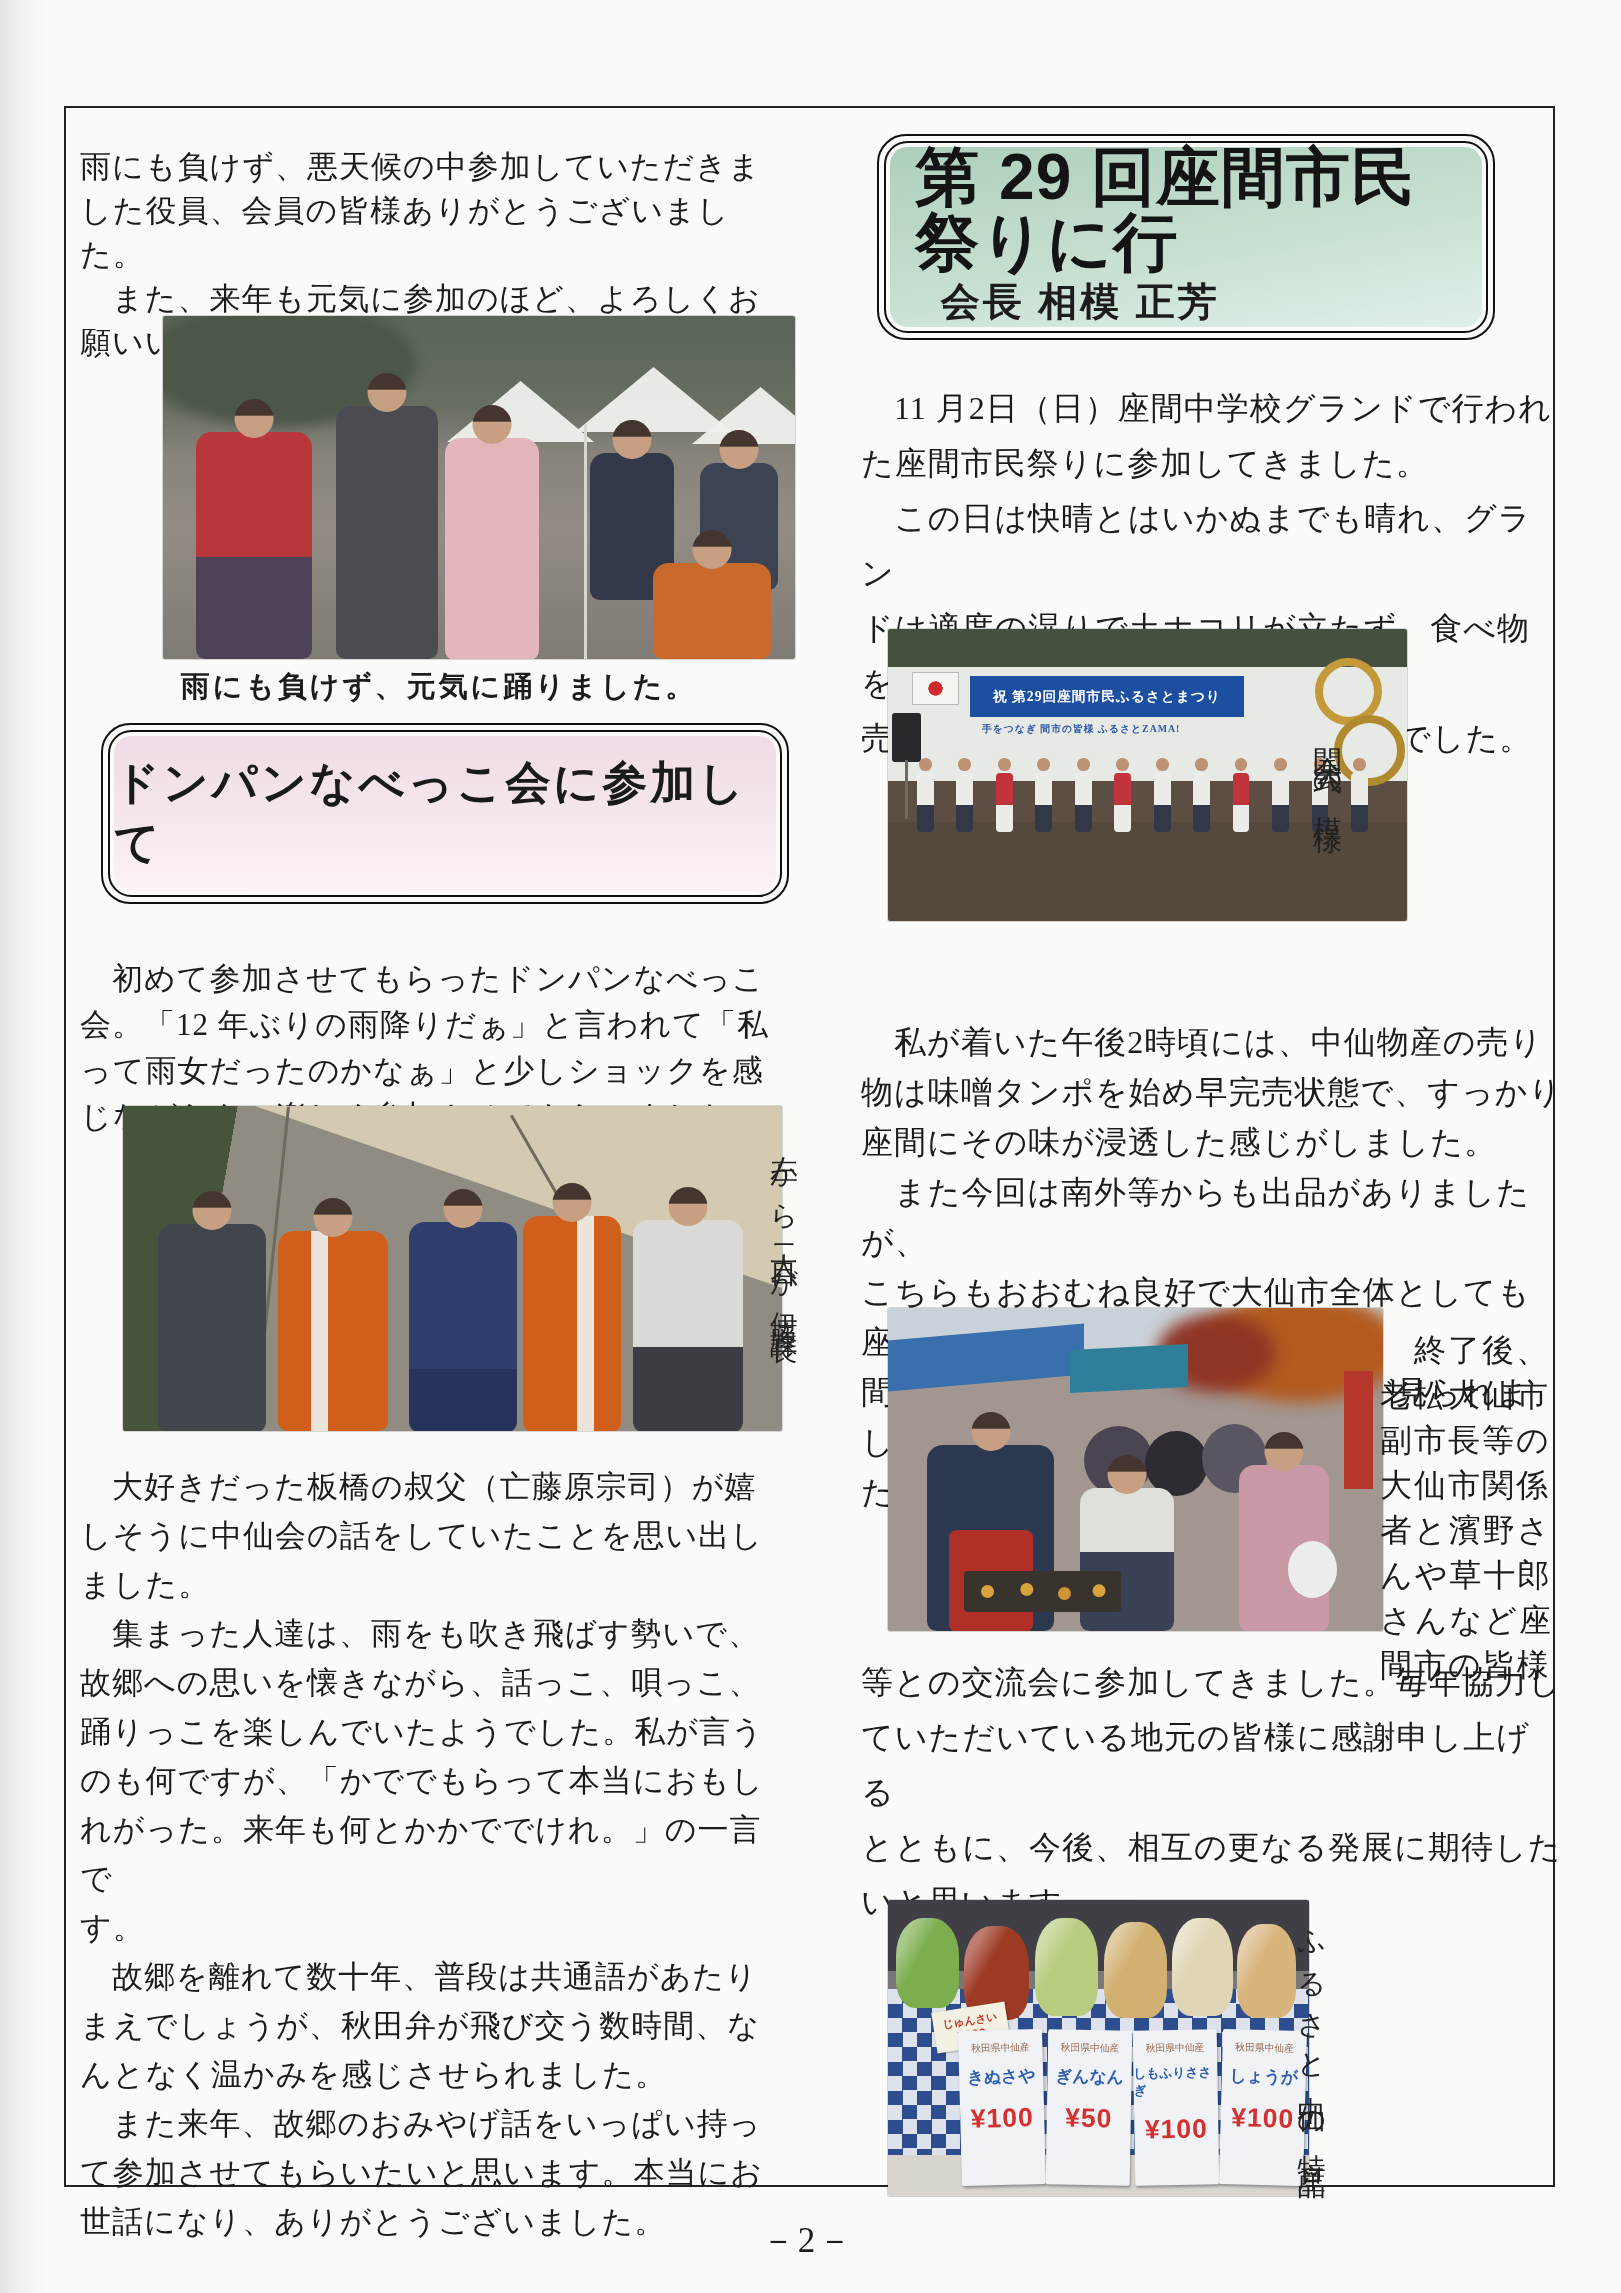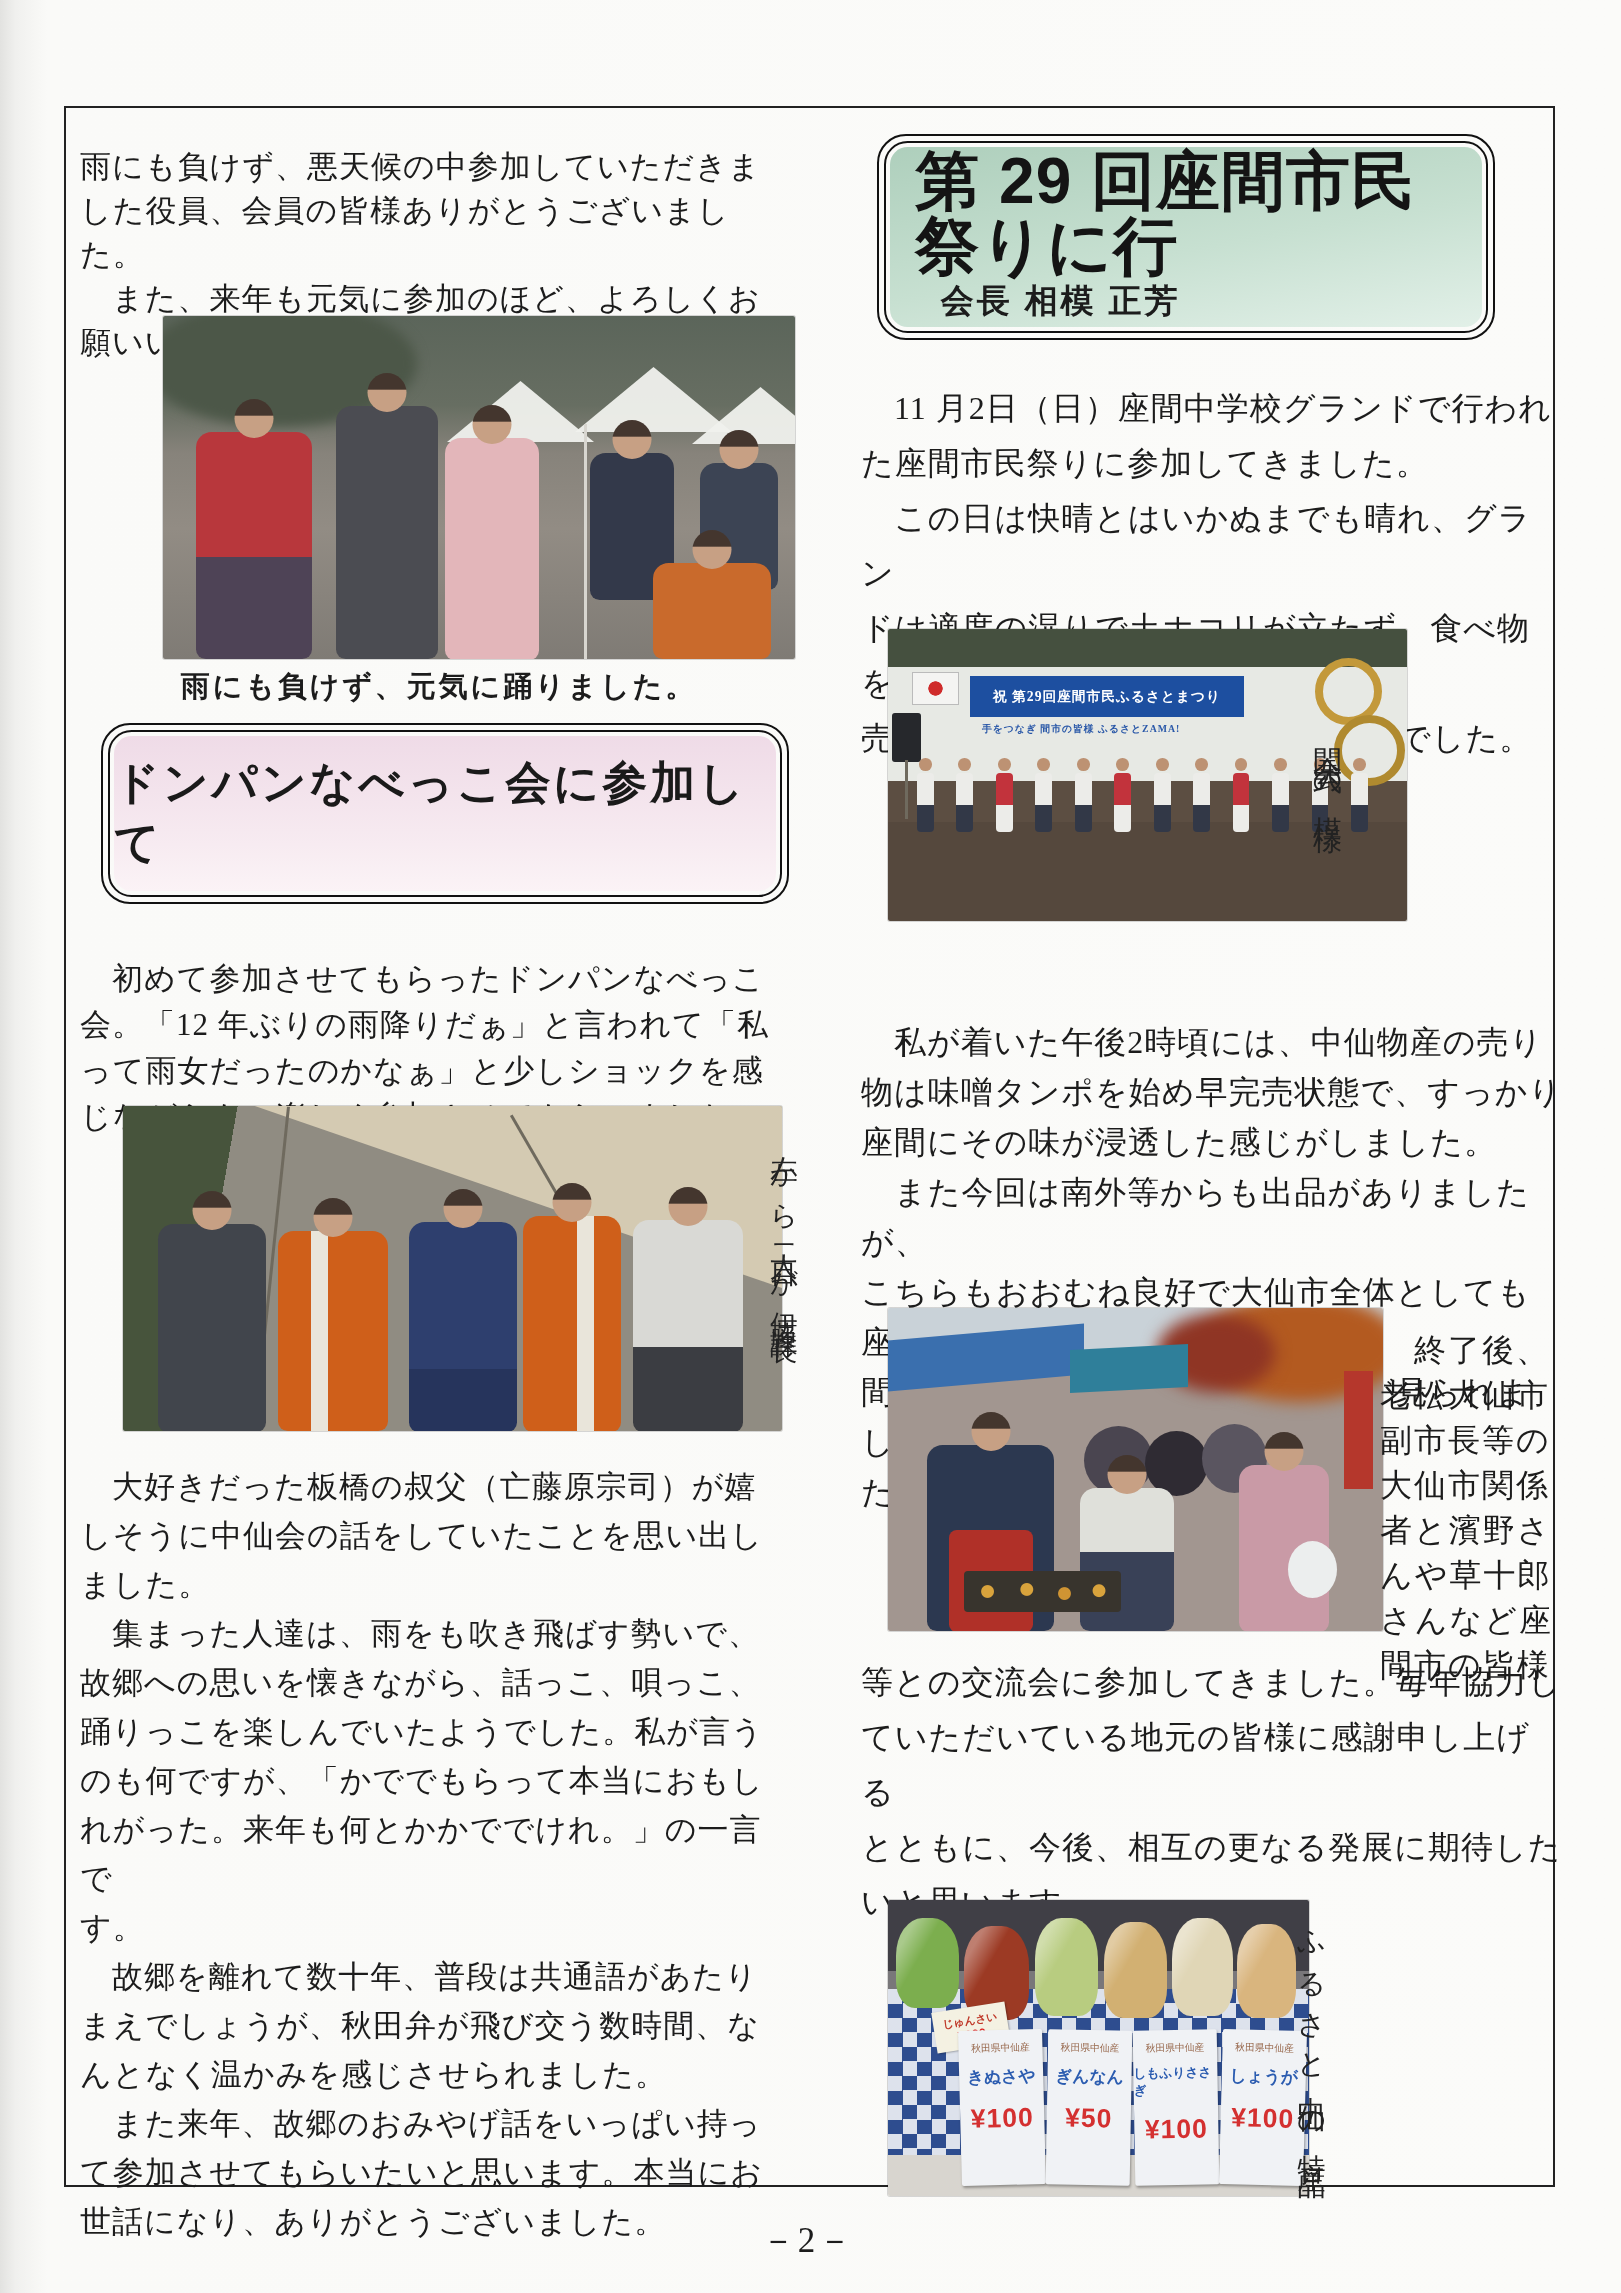--- a/index.html
+++ b/index.html
@@ -33,21 +33,21 @@
   .tbox-in{border-radius:17.6px;height:100%;box-sizing:border-box;display:flex;flex-direction:column;justify-content:center;align-items:center;}
   #box-left{left:101px;top:723px;width:674px;height:167px;}
   #box-left .tbox-in{background:linear-gradient(180deg,#efdbe7 0%,#f7ebf1 70%,#fbf3f6 100%);}
   #box-left .tbox-title{font-size:45px;font-weight:900;letter-spacing:2.9px;color:#1a1a1a;}
   #box-left .tbox-byline{margin-top:9.8px;font-size:30px;font-weight:bold;letter-spacing:2px;}
   #box-left .tbox-author{font-size:39px;font-weight:bold;margin-left:33px;letter-spacing:5.9px;}
   #box-right{left:877px;top:134px;width:604px;height:192px;}
   #box-right .tbox-in{background:linear-gradient(170deg,#aecfbc 0%,#c7e0d1 55%,#e2f0e8 100%);align-items:flex-start;padding:0 25.5px;}
   #box-right .tbox-title{font-size:64px;font-weight:900;letter-spacing:1px;color:#141414;line-height:65px;}
   #box-right .tline2{display:flex;align-items:baseline;}
-  #box-right .tbox-author{font-size:33px;font-weight:600;margin-left:25.5px;letter-spacing:2.9px;}
+  #box-right .tbox-author{font-size:39px;font-weight:600;margin-left:25.5px;letter-spacing:2.9px;}
   
   .ph{overflow:hidden;border-radius:2px;box-shadow:0 0 0 1px rgba(0,0,0,.15);}
   .person{position:absolute;border-radius:15.7px 15.7px 9.8px 9.8px;}
   .person::before{content:"";position:absolute;left:50%;top:-33px;transform:translateX(-50%);
     width:39px;height:39px;border-radius:50%;background:linear-gradient(#44362e 42%,#c7a084 43%);}
   .tent{position:absolute;clip-path:polygon(0 100%,50% 0,100% 100%);background:#f0f1ed;opacity:.95;}
   #photo1{left:123px;top:300px;width:632px;height:343px;
     background:linear-gradient(180deg,#5b655a 0%,#676e62 26%,#87837b 40%,#928c84 62%,#7f7b75 100%);}
   #photo2{left:83px;top:1090px;width:659px;height:325px;background:linear-gradient(100deg,#47543c 0 16%,#908c82 16% 100%);}
   #photo3{left:848px;top:613px;width:519px;height:292px;

